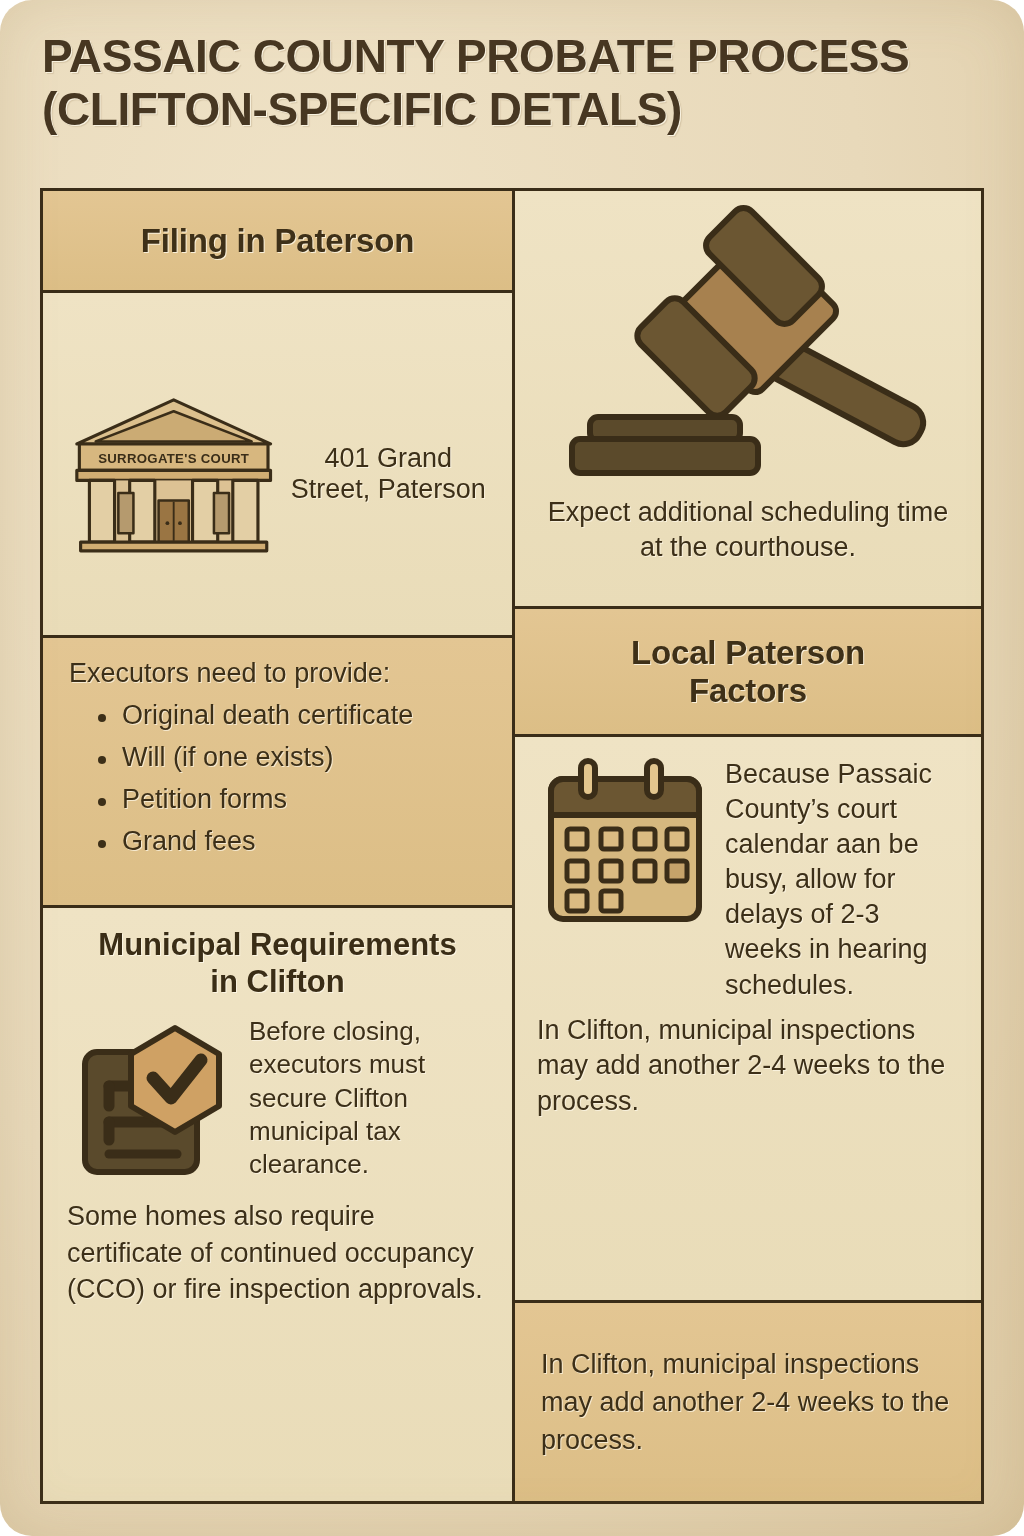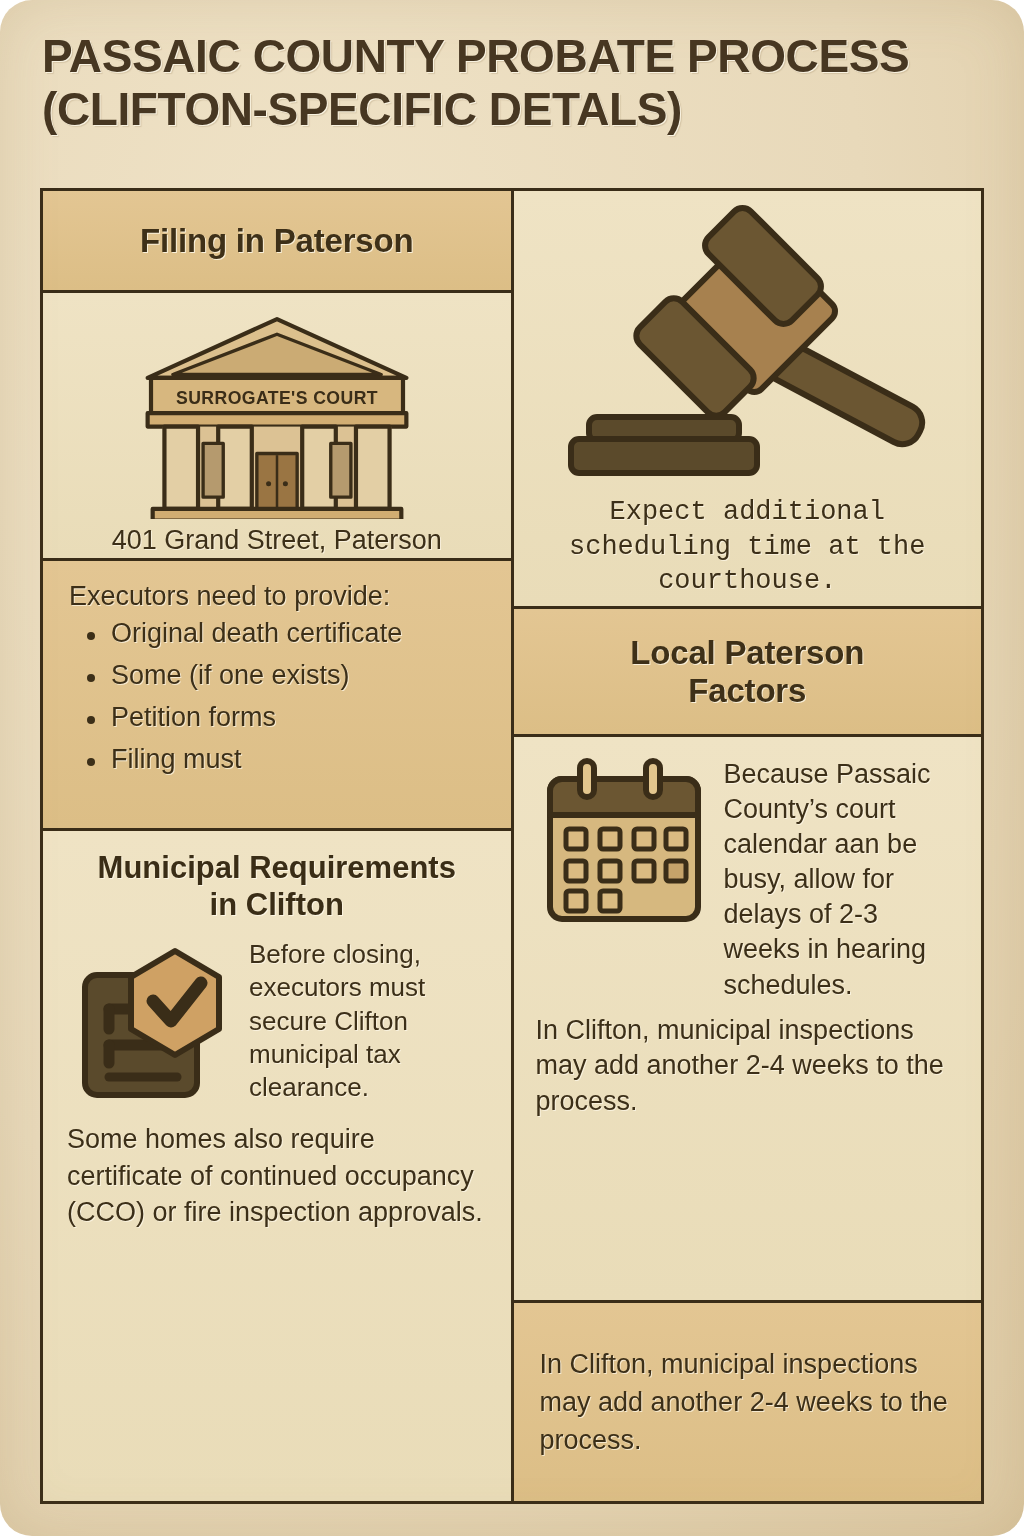--- a/index.html
+++ b/index.html
@@ -63,48 +63,48 @@
     font-size:33px;font-weight:bold;color:#3e3018;
     text-shadow:1px 1px 0 rgba(255,250,235,.8);
     letter-spacing:-0.2px;
     line-height:1.14;
   }
   .tan{background:linear-gradient(180deg,#e2c characteristics 0%, #ddbe86 100%);}
   .tan{background:linear-gradient(180deg,#e3c693 0%,#dcbe86 100%);}
   .cream{background:linear-gradient(180deg,#efe3c4 0%,#e9dcb8 100%);}
 
   
-  .court-cell{height:268px;display:flex;flex-direction:column;align-items:center;justify-content:flex-start;padding-top:16px;}
+  .court-cell{height:345px;display:flex;align-items:center;justify-content:flex-start;padding-top:16px;}
   .court-caption{
     font-size:27px;color:#3c2f18;margin-top:6px;text-align:center;
     text-shadow:1px 1px 0 rgba(255,250,235,.7);
   }
   .bullets-cell{height:270px;padding:16px 22px 3px 26px;}
   .lead{font-size:27px;color:#3c2f18;margin:4px 0 6px 0;text-shadow:1px 1px 0 rgba(255,250,235,.7);}
-  ul.bl{list-style:none;margin:0;padding:0 0 0 16px;}
+  ul.bl{list-style:none;margin:11px;padding:0 0 0 16px;}
   ul.bl li{
     font-size:27px;color:#3c2f18;margin:0 0 11px 0;padding-left:26px;position:relative;
     text-shadow:1px 1px 0 rgba(255,250,235,.7);
   }
   ul.bl li:before{
     content:"";position:absolute;left:2px;top:14px;
     width:8px;height:8px;border-radius:50%;background:#3c2f18;
   }
   .muni-cell{flex:1;padding:18px 24px 10px 24px;}
   .muni-title{
     font-size:31px;font-weight:bold;color:#3a2d16;text-align:center;line-height:1.2;
     text-shadow:1px 1px 0 rgba(255,250,235,.8);margin-bottom:14px;
   }
   .muni-row{display:flex;align-items:center;gap:10px;}
   .muni-txt{font-size:26px;line-height:1.28;color:#3c2f18;flex:1;text-shadow:1px 1px 0 rgba(255,250,235,.7);}
   .muni-p2{font-size:27px;line-height:1.34;color:#3c2f18;margin-top:16px;text-shadow:1px 1px 0 rgba(255,250,235,.7);}
 
   
   .gavel-cell{height:418px;display:flex;flex-direction:column;align-items:center;justify-content:flex-start;padding-top:10px;}
-  .gavel-caption{font-size:27px;line-height:1.28;color:#3c2f18;text-align:center;margin-top:4px;text-shadow:1px 1px 0 rgba(255,250,235,.7);font-family:Liberation Mono, monospace;}
+  .gavel-caption{font-size:27px;line-height:1.28;color:#3c2f18;text-align:center;margin-top:4px;text-shadow:1px 1px 0 rgba(255,250,235,.7);}
   .cal-cell{flex:1;padding:20px 22px 10px 22px;}
   .cal-row{display:flex;align-items:flex-start;gap:12px;}
   .cal-txt{font-size:27px;line-height:1.3;color:#3c2f18;flex:1;text-shadow:1px 1px 0 rgba(255,250,235,.7);}
   .cal-p{font-size:27px;line-height:1.32;color:#3c2f18;margin-top:10px;text-shadow:1px 1px 0 rgba(255,250,235,.7);}
   .last-cell{height:198px;display:flex;align-items:center;padding:14px 26px;}
   .last-txt{font-size:27px;line-height:1.42;color:#3c2f18;text-shadow:1px 1px 0 rgba(255,250,235,.7);}
 
   svg{display:block;}
 </style>
 </head>
@@ -151,23 +151,23 @@
           <circle cx="186" cy="208" r="3" fill="#3a2d18"></circle>
           <text x="176" y="113" text-anchor="middle" font-family="'Liberation Sans',sans-serif" font-size="21" font-weight="bold" fill="#3a2d18" letter-spacing="0.5">SURROGATE'S COURT</text>
         </svg>
         <div class="court-caption">401 Grand Street, Paterson</div>
       </div>
 
       <div class="cell bullets-cell tan">
         <div class="lead">Executors need to provide:</div>
         <ul class="bl">
           <li>Original death certificate</li>
-          <li>Some (if one exists)</li>
+          <li>Will (if one exists)</li>
           <li>Petition forms</li>
-          <li>Filing must</li>
+          <li>Grand fees</li>
         </ul>
       </div>
 
       <div class="cell muni-cell cream">
         <div class="muni-title">
           <span>Municipal Requirements</span><br>
           <span>in Clifton</span>
         </div>
         <div class="muni-row">
           <svg width="172" height="168" viewBox="0 0 172 168">

